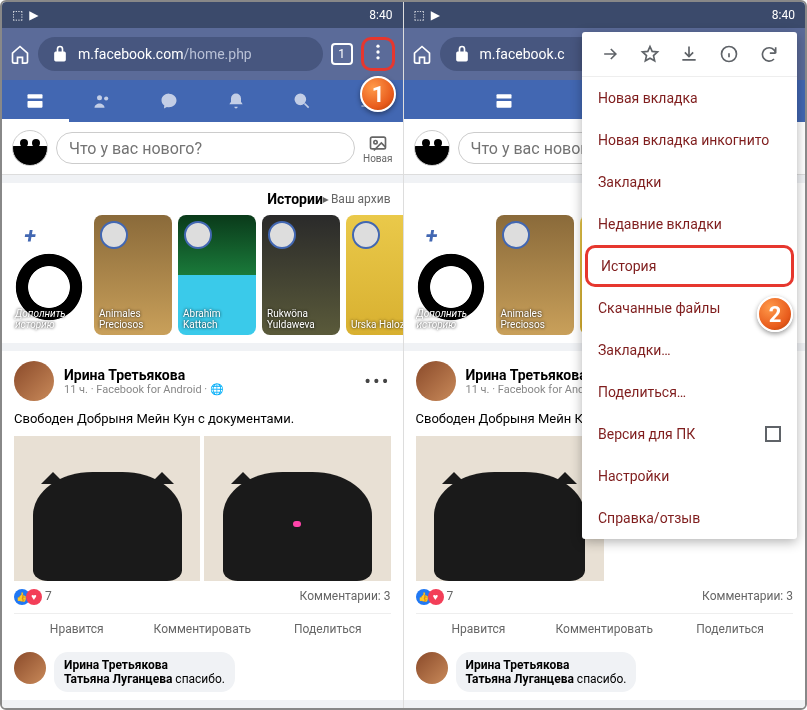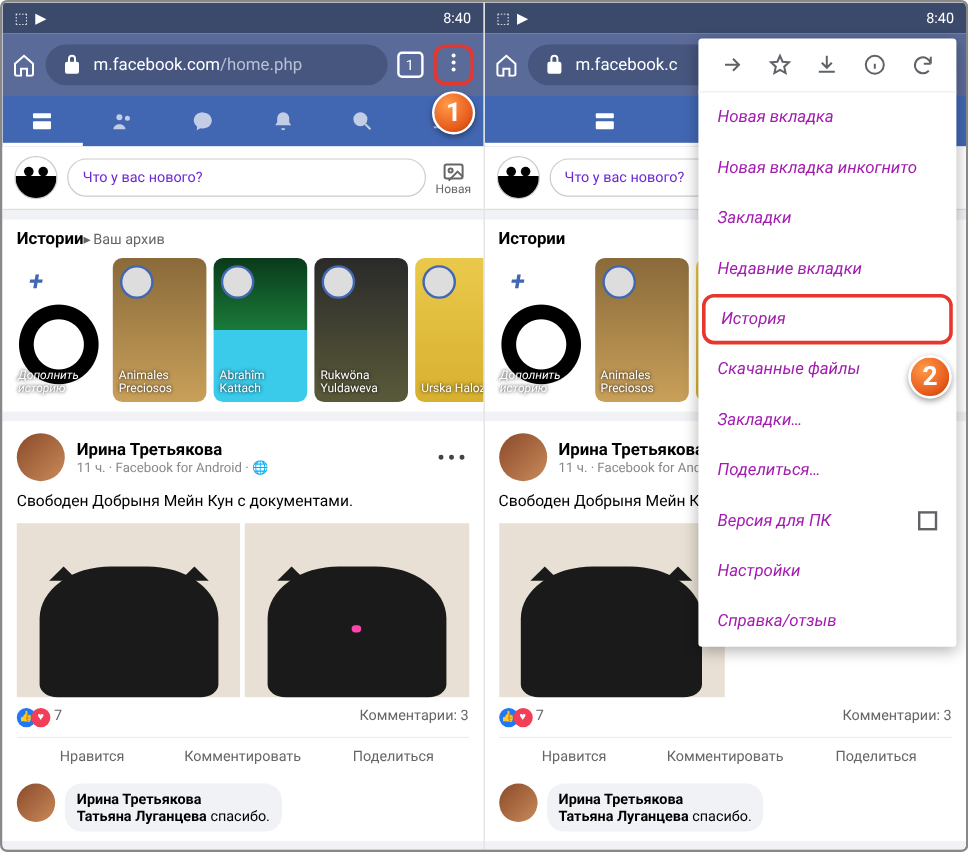--- a/index.html
+++ b/index.html
@@ -27,27 +27,27 @@
   .fbtab svg { fill: #c3cee6; }
   .fbtab.active svg { fill: #fff; }
   .fbtab.active::after { content: ""; position: absolute; bottom: 0; left: 0; right: 0; height: 3px; background: #fff; }
 
   
   .composer { background: #fff; display: flex; align-items: center; padding: 8px 10px; gap: 8px; border-bottom: 1px solid #ddd; }
   .avatar { width: 36px; height: 36px; border-radius: 50%; background: #eee; border: 1px solid #ccc; display: flex; align-items: center; justify-content: center; font-size: 20px; overflow: hidden; }
   .panda-av { background: linear-gradient(#fff 45%, #000 45%); position: relative; }
   .panda-av::before, .panda-av::after { content: ""; position: absolute; width: 8px; height: 8px; background: #000; border-radius: 50%; top: 8px; }
   .panda-av::before { left: 7px; } .panda-av::after { right: 7px; }
-  .composer-input { flex: 1; border: 1px solid #ccc; border-radius: 18px; height: 32px; display: flex; align-items: center; padding: 0 12px; color: #6d28d9; font-size: 12px; }
+  .composer-input { flex: 1; border: 1px solid #ccc; border-radius: 18px; height: 32px; display: flex; align-items: center; padding: 0 12px; color: #737373; font-size: 16px; }
   .photo-btn { text-align: center; font-size: 10px; color: #666; }
   .photo-btn svg { display: block; margin: 0 auto; }
 
   
   .stories-section { background: #fff; margin-top: 8px; padding: 8px 0; }
-  .stories-header { display: flex; justify-content: flex-start; padding: 0 12px 8px; font-size: 14px; }
+  .stories-header { display: flex; justify-content: flex-end; padding: 0 12px 8px; font-size: 14px; }
   .stories-header .title { font-weight: bold; }
   .archive { color: #666; font-size: 12px; display: flex; align-items: center; gap: 2px; }
   .stories-row { display: flex; gap: 6px; padding: 0 8px; overflow: hidden; }
   .story { width: 78px; height: 120px; border-radius: 8px; position: relative; background: #333; flex-shrink: 0; color: #fff; font-size: 10px; display: flex; flex-direction: column; justify-content: flex-end; padding: 5px; background-size: cover; }
   .story .name { text-shadow: 0 0 3px #000; line-height: 1.1; }
   .story-avatar { position: absolute; top: 6px; left: 6px; width: 28px; height: 28px; border-radius: 50%; border: 2px solid #4267b2; background: #ddd; }
   .story-add .story-avatar { background: #fff; border: none; display: flex; align-items: center; justify-content: center; }
   .story-add .story-avatar::after { content: "+"; color: #4267b2; font-size: 22px; font-weight: bold; }
   .story1 { background: radial-gradient(circle at 50% 60%, #fff 25%, #000 26%, #000 40%, #fff 41%); font-style: italic; }
   .story2 { background: linear-gradient(#8a6a3a, #c9a05a); }
@@ -79,21 +79,21 @@
   
   .comment-preview { display: flex; gap: 8px; padding: 8px 12px; background: #fff; align-items: flex-start; }
   .comment-av { width: 32px; height: 32px; border-radius: 50%; background: linear-gradient(135deg,#8a4a2a,#c98a5a); flex-shrink: 0; }
   .comment-bubble { background: #f0f2f5; border-radius: 14px; padding: 6px 10px; font-size: 12px; }
   .comment-bubble .cname { font-weight: bold; }
 
   
   .dropdown { position: absolute; top: 30px; right: 8px; width: 215px; background: #fff; box-shadow: 0 3px 12px rgba(0,0,0,0.3); border-radius: 3px; z-index: 100; }
   .dropdown-icons { display: flex; justify-content: space-around; padding: 12px 8px; border-bottom: 1px solid #eee; }
   .dropdown-icons svg, .dropdown-icons .di { color: #5f6368; }
-  .dropdown-item { padding: 13px 16px; font-size: 14px; color: #a21caf; display: flex; justify-content: space-between; align-items: center; font-style: italic; }
+  .dropdown-item { padding: 13px 16px; font-size: 14px; color: #7f1d1d; display: flex; justify-content: space-between; align-items: center; }
   .dropdown-item.hl { border: 3px solid #e6372e; border-radius: 10px; margin: 0 3px; padding: 10px 13px; }
   .checkbox { width: 16px; height: 16px; border: 2px solid #5f6368; }
 
   
   .badge { position: absolute; width: 36px; height: 36px; border-radius: 50%; background: radial-gradient(circle at 35% 30%, #ff9a4a, #e85b1c 65%, #a83800); border: 2px solid #fff; color: #fff; font-size: 22px; font-weight: bold; display: flex; align-items: center; justify-content: center; box-shadow: 0 2px 5px rgba(0,0,0,0.4); z-index: 200; }
   .badge1 { top: 74px; left: 358px; }
   .badge2 { top: 294px; right: 12px; }
 
   svg.ico { width: 20px; height: 20px; }
 </style>

